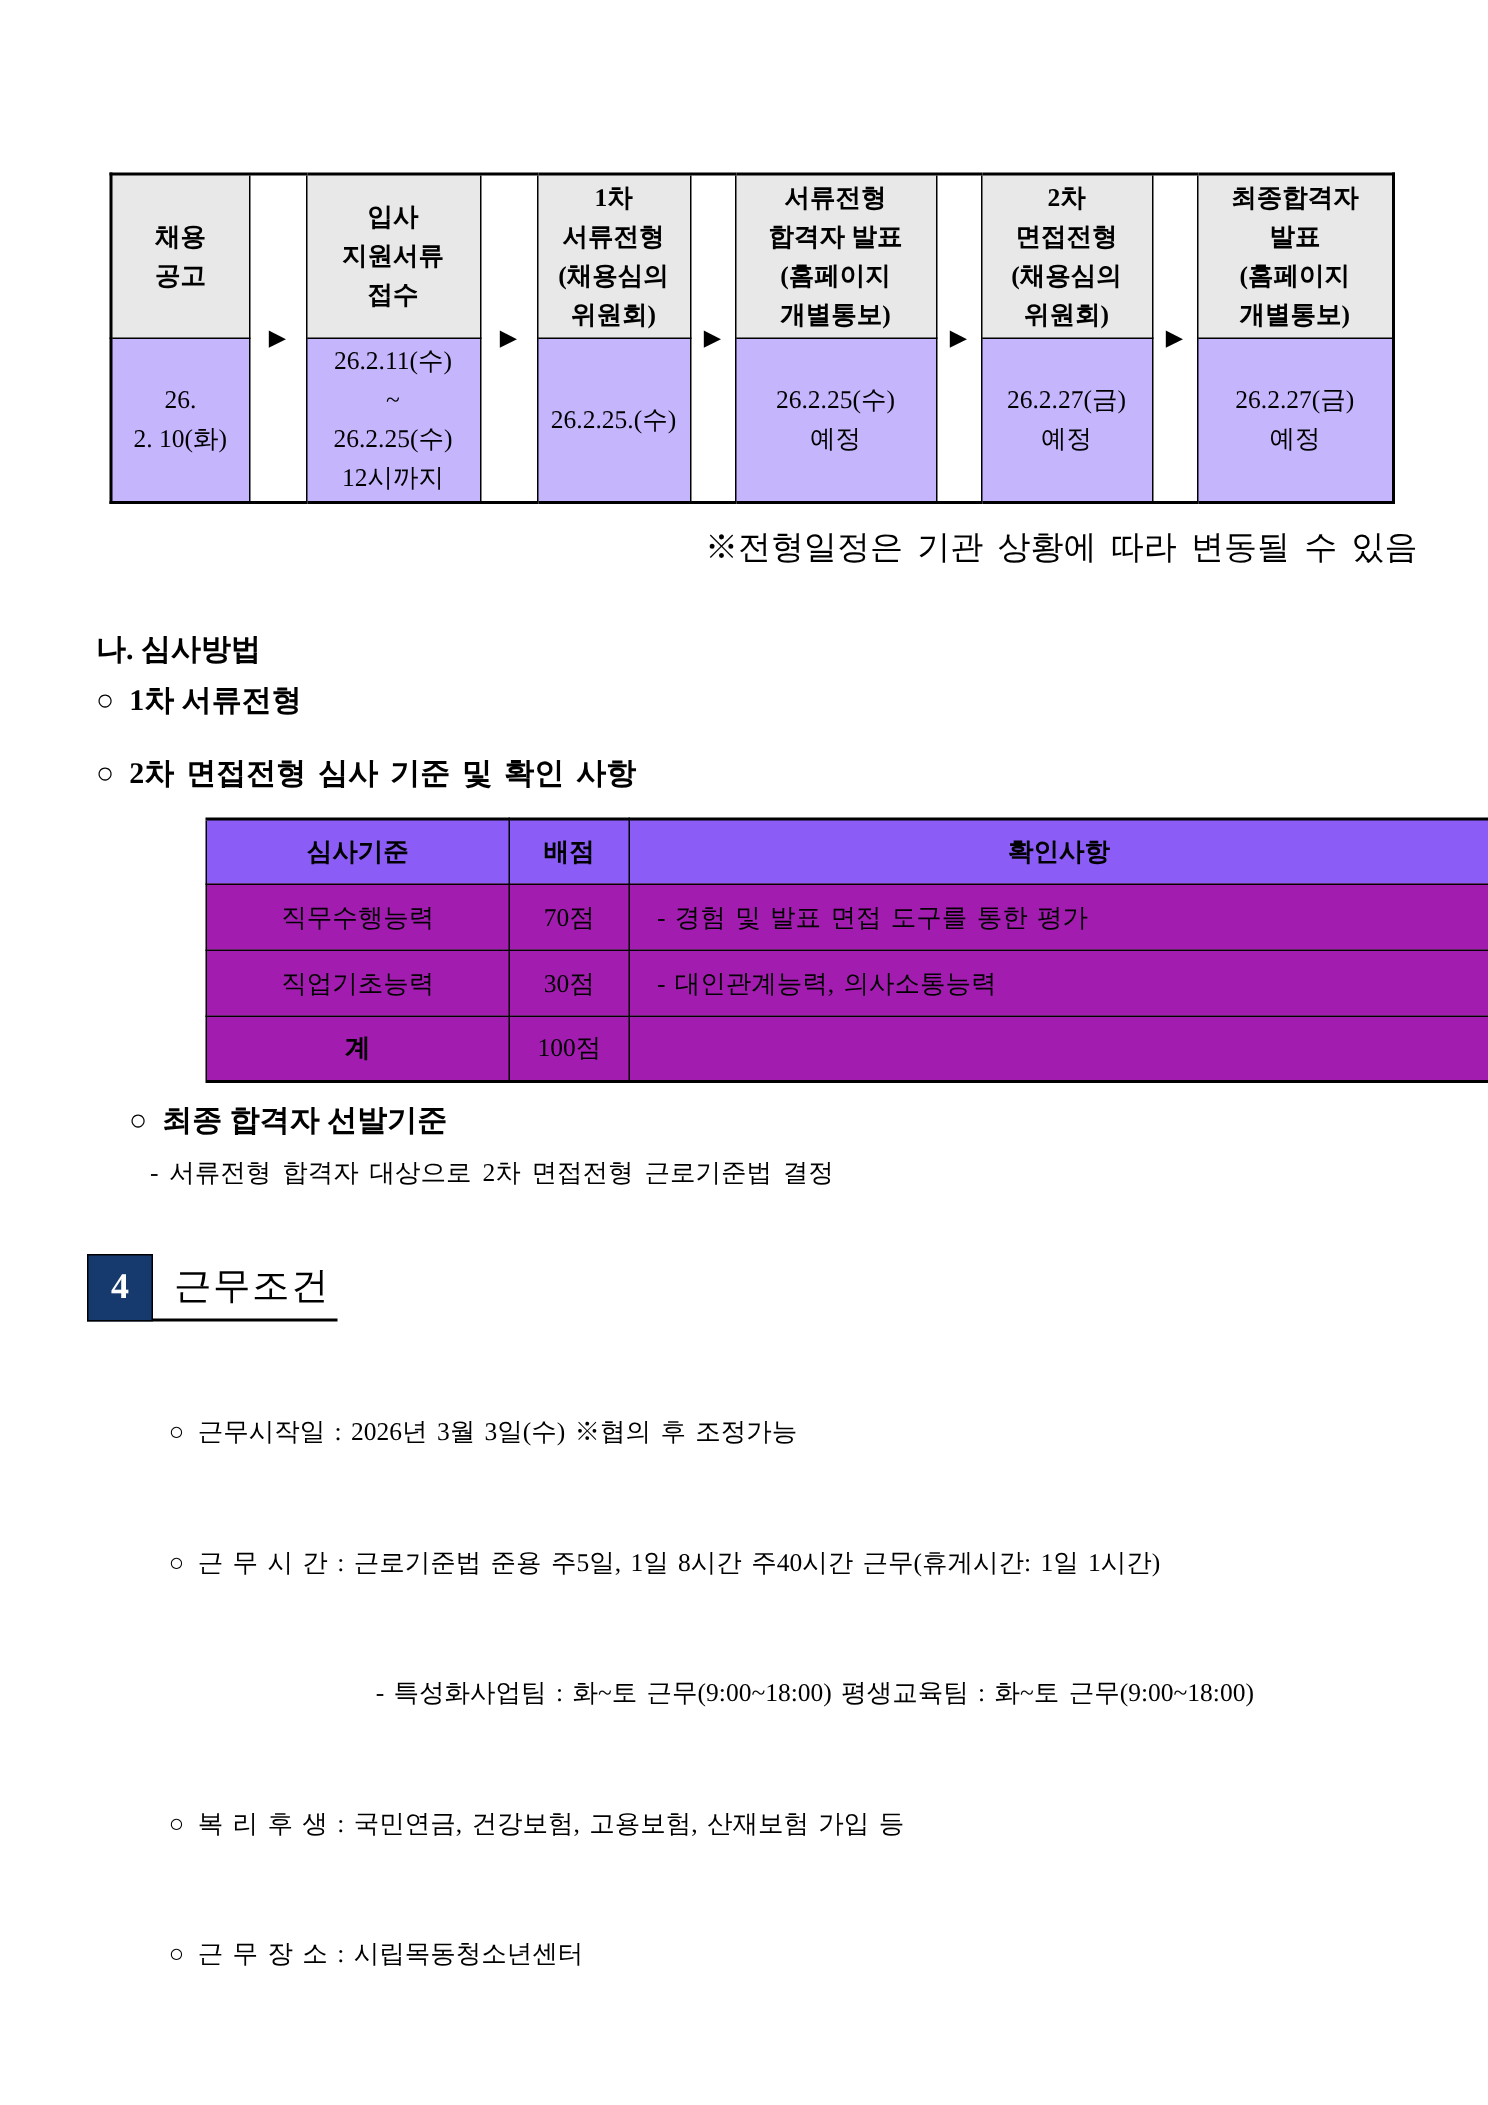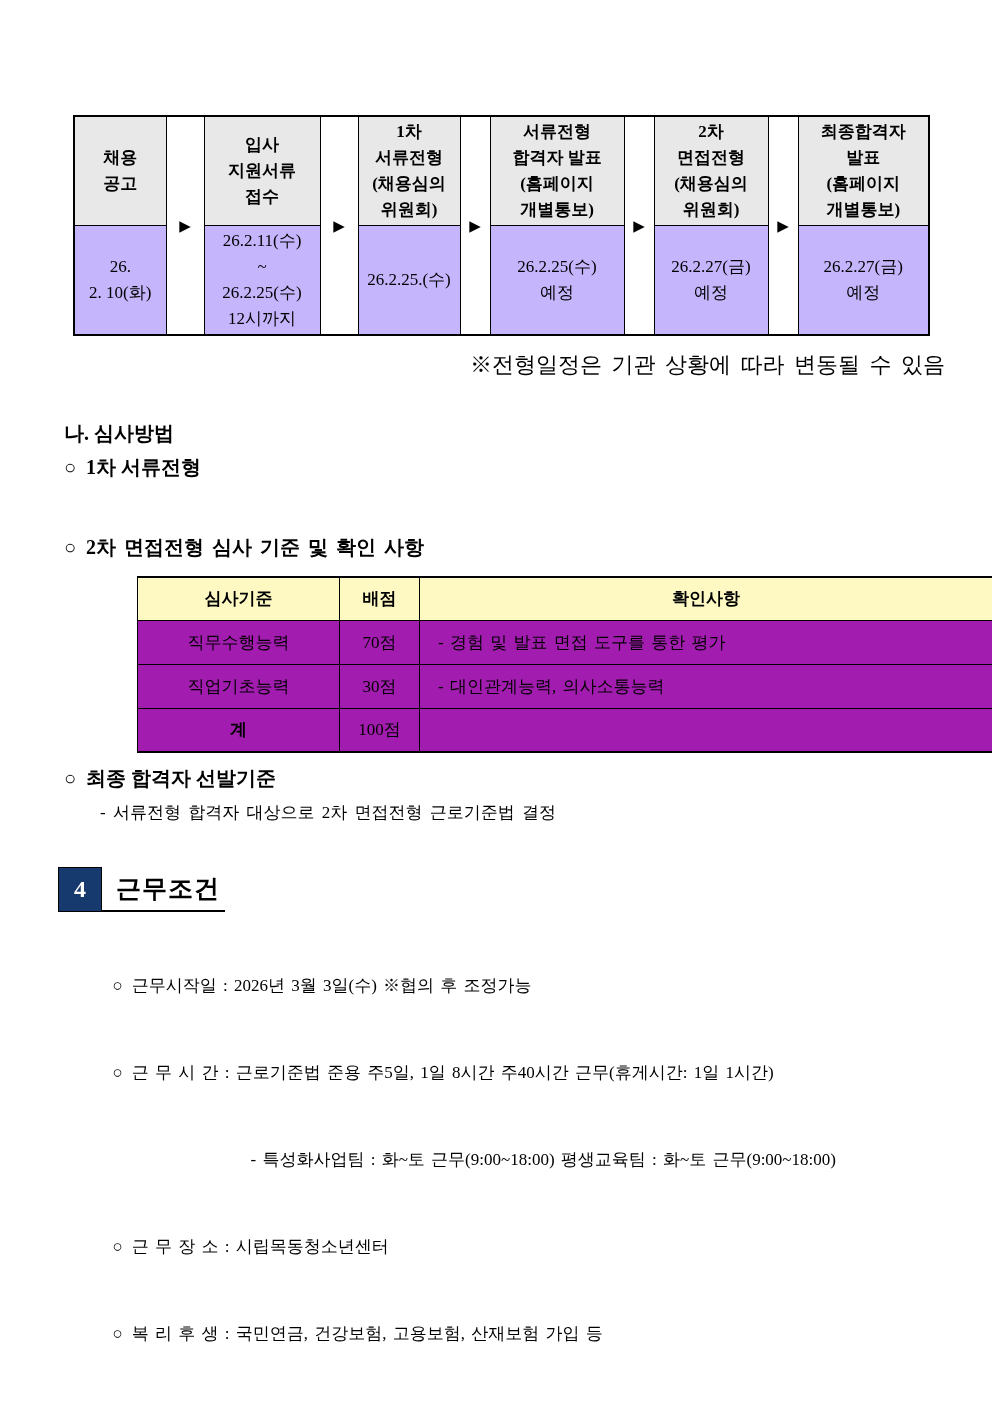--- a/index.html
+++ b/index.html
@@ -53,22 +53,22 @@
     text-align: right;
     font-size: 22px;
     word-spacing: 4px;
     font-family: Liberation Serif, serif;
   }
 
   
   .review-sec { margin: 42px 0 0 64px; }
   .line-bold { font-weight: bold; font-size: 20px; line-height: 22px; }
   .mt12 { margin-top: 12px; }
-  .mt14 { margin-top: 14px; }
-  .mt54 { margin-top: 58px; }
+  .mt14 { margin-top: 14px; margin-left: 22px; }
+  .mt54 { margin-top: 27px; }
   .detail-line {
     font-size: 17px;
     margin: 12px 0 0 36px;
     word-spacing: 3px;
   }
   .ob { display: inline-block; margin-right: 10px; font-weight: normal; }
   .wsp { word-spacing: 3px; }
 
   
   table.criteria {
@@ -82,21 +82,21 @@
     border-right: 1px solid #000;
   }
   table.criteria th, table.criteria td {
     border-left: 1px solid #000;
     border-right: 1px solid #000;
     border-top: 1.5px solid #000;
     border-bottom: 1.5px solid #000;
     font-size: 17px;
     vertical-align: middle;
   }
-  table.criteria th { background: #fef9c3; font-weight: bold; height: 43px; text-align: center; }
+  table.criteria th { background: #8b5cf6; font-weight: bold; height: 43px; text-align: center; }
   table.criteria td { height: 44px; text-align: center; background: #a21caf; }
   table.criteria td.check-col { text-align: left; padding-left: 18px; word-spacing: 2px; }
   table.criteria td.total-cell { font-weight: bold; }
 
   
   .sec4 {
     display: flex;
     align-items: flex-end;
     margin: 43px 0 0 58px;
   }
@@ -106,21 +106,21 @@
     background: #163a6e;
     border: 1px solid #000;
     color: #ffffff;
     font-weight: bold;
     font-size: 24px;
     text-align: center;
     line-height: 43px;
     flex: 0 0 auto;
   }
   .sec4-title {
-    font-weight: bold;
+    font-weight: normal;
     font-size: 25px;
     letter-spacing: 1px;
     line-height: 30px;
     padding: 0 5px 6px 14px;
     border-bottom: 2.5px solid #000;
   }
 
   
   .work-list { margin: 30px 0 0 75px; font-size: 17px; }
   .work-item { line-height: 29px; white-space: pre-wrap; word-spacing: 2px; }
@@ -251,24 +251,24 @@
     <div class="work-item">
       <span class="ob">○</span><span>근무시작일 : 2026년 3월 3일(수) ※협의 후 조정가능</span>
     </div>
     <div class="work-item">
       <span class="ob">○</span><span>근 무 시 간 : 근로기준법 준용 주5일, 1일 8시간 주40시간 근무(휴게시간: 1일 1시간)</span>
     </div>
     <div class="work-item work-sub">
       <span>- 특성화사업팀 : 화~토 근무(9:00~18:00) 평생교육팀 : 화~토 근무(9:00~18:00)</span>
     </div>
     <div class="work-item">
+      <span class="ob">○</span><span>복 리 후 생 : 국민연금, 건강보험, 고용보험, 산재보험 가입 등</span>
+    </div>
+    <div class="work-item">
       <span class="ob">○</span><span>근 무 장 소 : 시립목동청소년센터</span>
     </div>
     <div class="work-item">
-      <span class="ob">○</span><span>복 리 후 생 : 국민연금, 건강보험, 고용보험, 산재보험 가입 등</span>
-    </div>
-    <div class="work-item">
       
     </div>
 
   </div>
 
 </div>
 
 </body></html>

